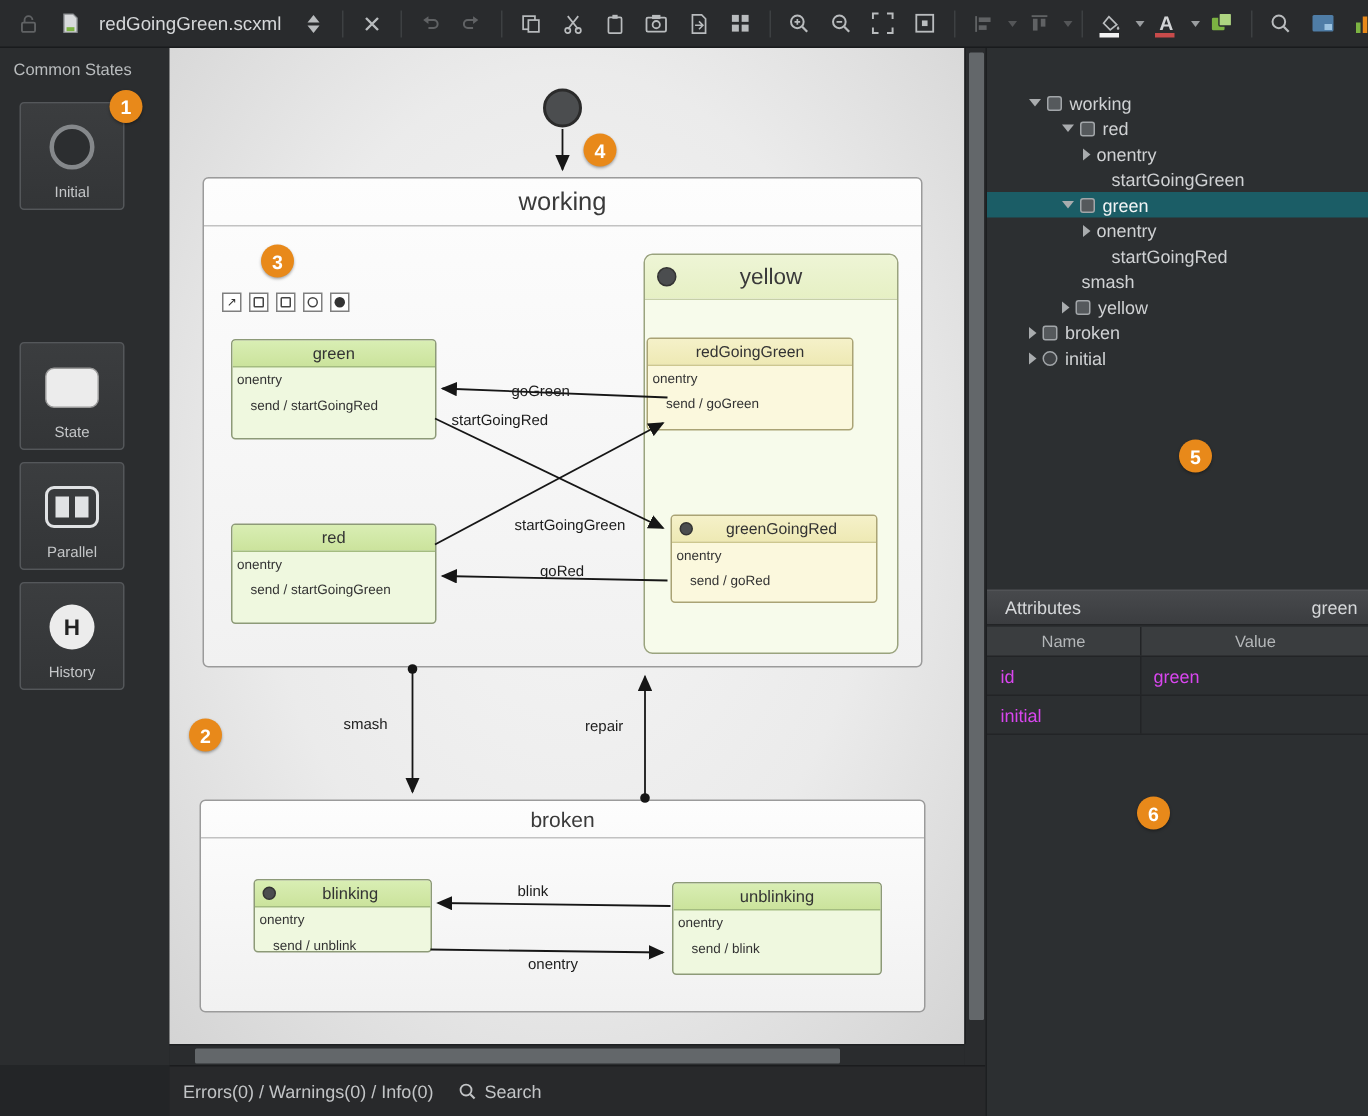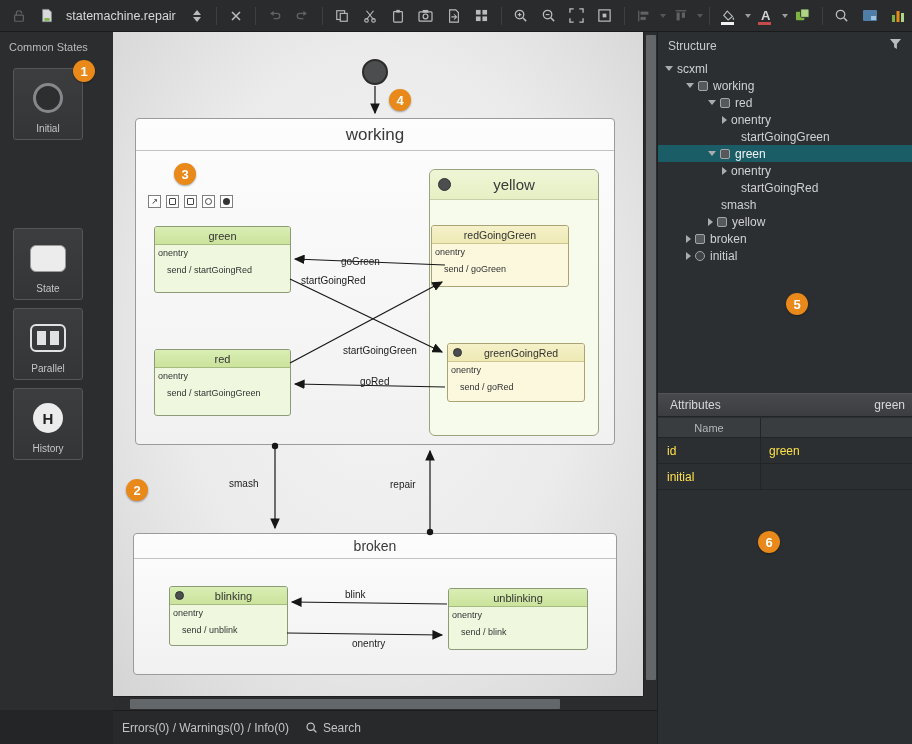--- a/index.html
+++ b/index.html
@@ -94,21 +94,21 @@
   .tico{width:10px;height:10px;border:1px solid #a2a6a9;border-radius:2px;background:#55595c;display:inline-block;margin-right:5px;flex:0 0 auto}
   .tico.init{border-radius:50%;background:#3f4245}
 
   #attr-head{position:absolute;left:0;top:361px;width:255px;height:24px;
     background:linear-gradient(#47494c,#3b3d40);border-top:1px solid #515356;border-bottom:1px solid #222426;
     display:flex;align-items:center;justify-content:space-between;padding:0 8px 0 12px;color:#d6d8da;font-size:12px}
   #attr-cols{position:absolute;left:0;top:386px;width:255px;height:20px;background:#3a3d3f;display:flex;
     color:#b4b7b9;font-size:11px;border-bottom:1px solid #222426}
   #attr-cols .c1{width:103px;border-right:1px solid #222426;display:flex;align-items:center;justify-content:center}
   #attr-cols .c2{flex:1;display:flex;align-items:center;justify-content:center}
-  .arow{position:absolute;left:0;width:255px;height:26px;display:flex;border-bottom:1px solid #222426;color:#fde047;font-size:12px}
+  .arow{position:absolute;left:0;width:255px;height:26px;display:flex;border-bottom:1px solid #222426;color:#d946ef;font-size:12px}
   .arow .n{width:103px;border-right:1px solid #222426;display:flex;align-items:center;padding-left:9px}
   .arow .v{flex:1;display:flex;align-items:center;padding-left:8px}
 
   
   .badge{position:absolute;width:22px;height:22px;border-radius:50%;background:#e8891a;color:#fff;
     font-size:13px;font-weight:bold;display:flex;align-items:center;justify-content:center;z-index:20;
     box-shadow:0 1px 2px rgba(0,0,0,.35)}
 </style>
 </head>
 <body>
@@ -119,21 +119,21 @@
         <rect x="3" y="7" width="10" height="7" rx="1" fill="none" stroke="#b9bcbe" stroke-width="1.4"></rect>
         <path d="M5,7 V5 a3,3 0 0 1 6,0" fill="none" stroke="#b9bcbe" stroke-width="1.4"></path>
       </svg>
   </span>
   <span class="tbtn">
     <svg width="14" height="15" viewBox="0 0 16 16">
         <path d="M3,1 h7 l3,3 v11 h-10 z" fill="#d8dadc" stroke="#8a8d90" stroke-width="1"></path>
         <rect x="5" y="11" width="6" height="3" fill="#7cb342"></rect>
       </svg>
   </span>
-  <span id="tab-title">statemachine.repair</span>
+  <span id="tab-title">redGoingGreen.scxml</span>
   <span class="tbtn">
     <svg width="12" height="14" viewBox="0 0 12 14">
         <path d="M6,1 L10,6 H2 z" fill="#b9bcbe"></path>
         <path d="M6,13 L2,8 H10 z" fill="#b9bcbe"></path>
       </svg>
   </span>
   <span class="sep"></span>
   <span class="tbtn">
     <svg width="12" height="12" viewBox="0 0 12 12">
         <path d="M2,2 L10,10 M10,2 L2,10" stroke="#b9bcbe" stroke-width="1.6"></path>
@@ -380,21 +380,21 @@
         <div class="shead">red</div>
         <div class="sbody">
           <div>onentry</div>
           <div class="act">send / startGoingGreen</div>
         </div>
       </div>
     </div>
 
     <div class="container" style="left:20px;top:501px;width:484px;height:142px">
       <div class="ctitle" style="height:25px;line-height:25px;font-size:14px">broken</div>
-      <div class="state" style="left:35px;top:52px;width:119px;height:60px">
+      <div class="state" style="left:35px;top:52px;width:119px;height:49px">
         <div class="shead" style="padding-left:10px">
           <span class="dot"></span>
           <span>blinking</span>
         </div>
         <div class="sbody">
           <div>onentry</div>
           <div class="act">send / unblink</div>
         </div>
       </div>
       <div class="state" style="left:314px;top:54px;width:140px;height:62px">
@@ -449,34 +449,22 @@
   <span id="search-group">
     <svg width="13" height="13" viewBox="0 0 16 16">
         <circle cx="7" cy="7" r="4.5" fill="none" stroke="#c2c4c6" stroke-width="1.5"></circle>
         <path d="M10.5,10.5 L14,14" stroke="#c2c4c6" stroke-width="1.7"></path>
       </svg>
     <span>Search</span>
   </span>
 </div>
 
 <div id="rightpanel">
-  <div id="structure-head">
-    <span>Structure</span>
-    <span>
-      <svg width="13" height="12" viewBox="0 0 14 13">
-          <path d="M1,1 H13 L8.5,6.5 V12 L5.5,10 V6.5 z" fill="#b9bcbe"></path>
-        </svg>
-    </span>
-  </div>
 
   <div id="tree">
-    <div class="trow" style="padding-left:7px">
-      <span class="arr d"></span>
-      <span>scxml</span>
-    </div>
     <div class="trow" style="padding-left:28px">
       <span class="arr d"></span>
       <span class="tico"></span>
       <span>working</span>
     </div>
     <div class="trow" style="padding-left:50px">
       <span class="arr d"></span>
       <span class="tico"></span>
       <span>red</span>
     </div>
@@ -518,20 +506,21 @@
       <span>initial</span>
     </div>
   </div>
 
   <div id="attr-head">
     <span>Attributes</span>
     <span>green</span>
   </div>
   <div id="attr-cols">
     <span class="c1">Name</span>
+    <span class="c2">Value</span>
   </div>
   <div class="arow" style="top:406px">
     <span class="n">id</span>
     <span class="v">green</span>
   </div>
   <div class="arow" style="top:432px">
     <span class="n">initial</span>
     <span class="v"></span>
   </div>
 </div>

